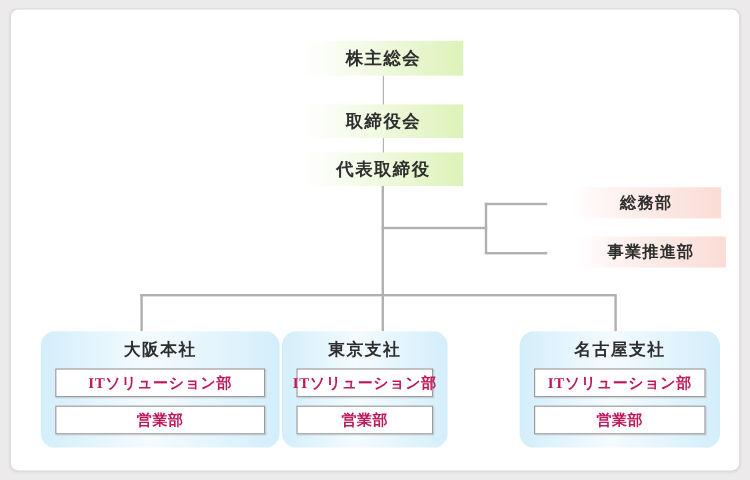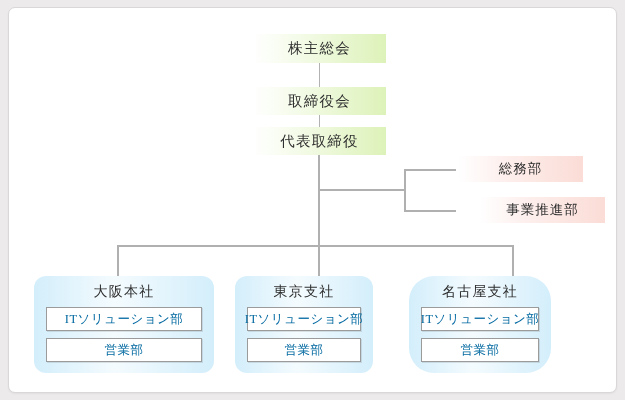--- a/index.html
+++ b/index.html
@@ -1,15 +1,15 @@
 <!DOCTYPE html>
 <html><head>
 <meta charset="utf-8">
 <style>
-  * { box-sizing: border-box; }
+  * { box-sizing: border-box; font-weight: bold; }
   html, body {
     margin: 0; padding: 0;
     width: 625px; height: 400px;
     background: #eceaea;
     font-family: "Liberation Serif", "DejaVu Serif", serif;
   }
   #canvas {
     position: relative;
     width: 625px; height: 400px;
     overflow: hidden;
@@ -77,21 +77,21 @@
   .sub {
     position: absolute;
     left: 12px; right: 12px;
     height: 24px;
     background: #ffffff;
     border: 1px solid #9b9b9b;
     display: flex;
     align-items: center;
     justify-content: center;
     font-size: 12.5px;
-    color: #0369a1;
+    color: #be185d;
     letter-spacing: 0.5px;
     white-space: nowrap;
     box-shadow: 1px 1px 0 rgba(0,0,0,0.10);
   }
   .sub1 { top: 31px; }
   .sub2 { top: 62px; }
 </style>
 </head>
 <body>
 
@@ -117,39 +117,39 @@
     <div class="gbox" style="left:244px; top:26px; width:133px; height:29px;">
       <span>株主総会</span>
     </div>
     <div class="gbox" style="left:244px; top:119px; width:133px; height:28px;">
       <span>代表取締役</span>
     </div>
     <div class="gbox" style="left:244px; top:79px; width:133px; height:28px;">
       <span>取締役会</span>
     </div>
 
-    <div class="pbox" style="left:449px; top:148px; width:125px; height:26px;">
+    <div class="pbox" style="left:467px; top:148px; width:125px; height:26px;">
       <span>総務部</span>
     </div>
     <div class="pbox" style="left:471px; top:189px; width:125px; height:26px;">
       <span>事業推進部</span>
     </div>
 
-    <div class="group" style="left:25px; width:180px;">
+    <div class="group" style="left:25px; width:199px;">
       <div class="group-title">大阪本社</div>
       <div class="sub sub1">ITソリューション部</div>
       <div class="sub sub2">営業部</div>
     </div>
 
     <div class="group" style="left:226px; width:138px;">
       <div class="group-title">東京支社</div>
       <div class="sub sub1">ITソリューション部</div>
       <div class="sub sub2">営業部</div>
     </div>
 
-    <div class="group" style="left:400px; width:142px;border-radius:25px;">
+    <div class="group" style="left:424px; width:167px;">
       <div class="group-title">名古屋支社</div>
       <div class="sub sub1">ITソリューション部</div>
       <div class="sub sub2">営業部</div>
     </div>
 
   </div>
 </div>
 
 </body></html>

